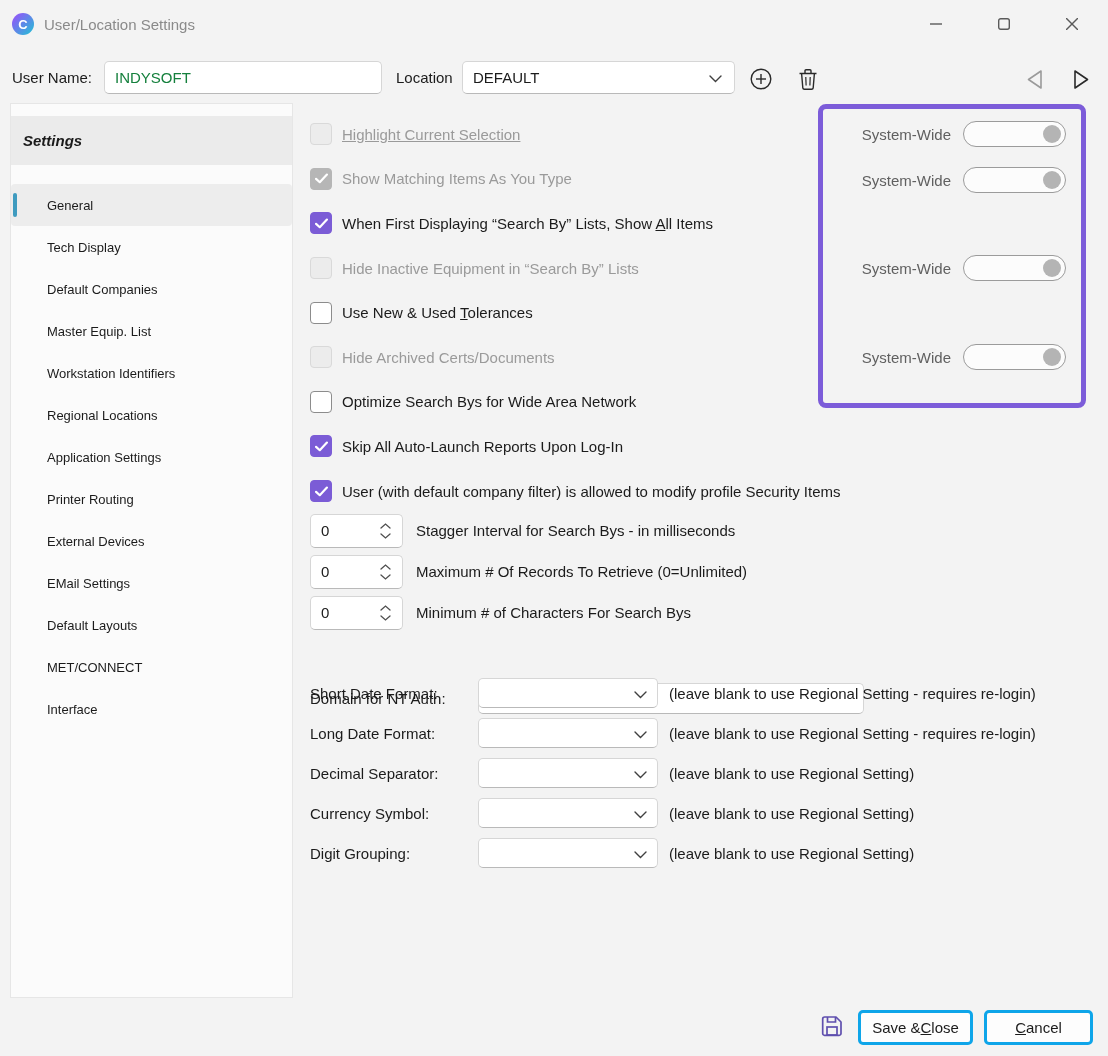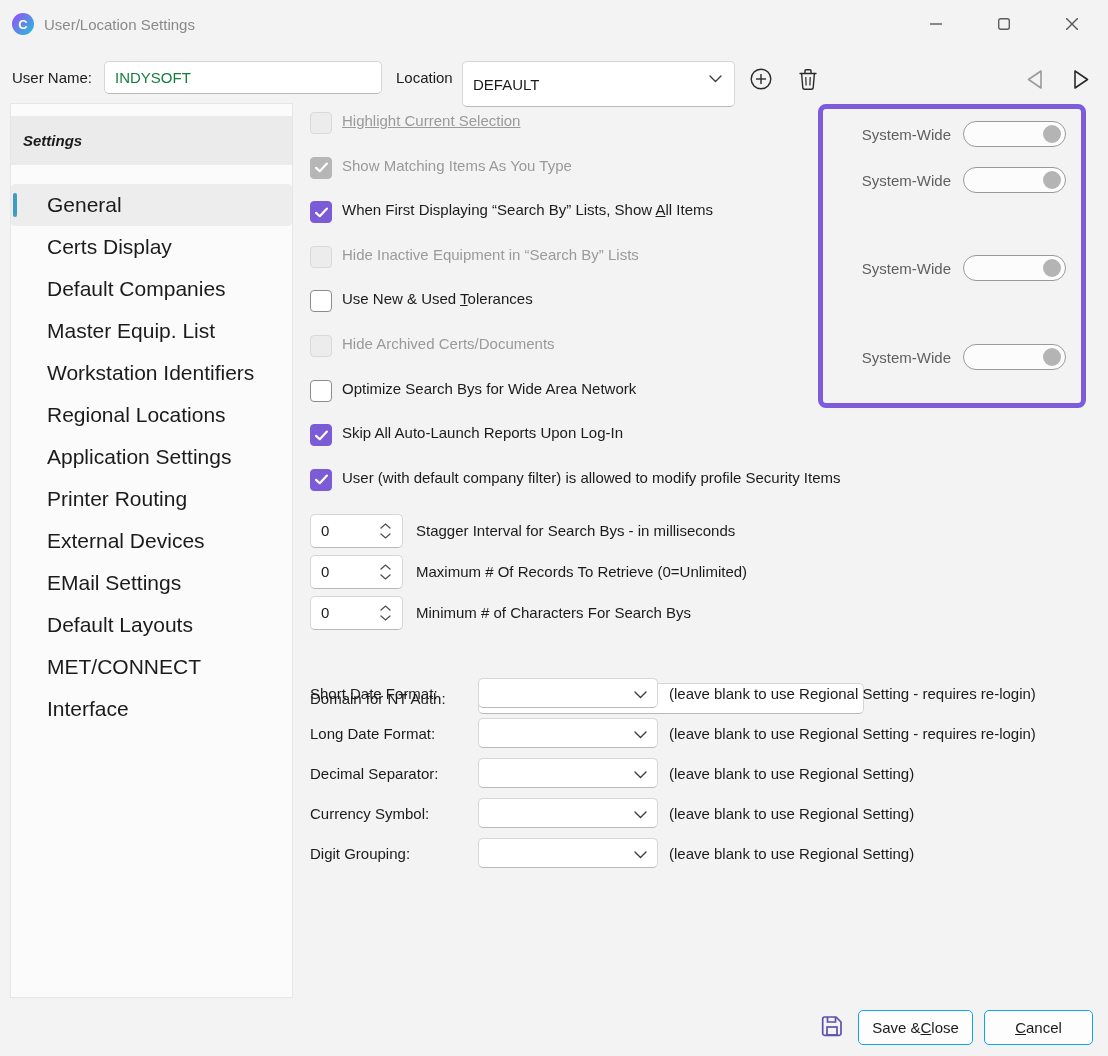--- a/index.html
+++ b/index.html
@@ -20,40 +20,40 @@
   .win-title { position:absolute; left:44px; top:0; height:48px; display:flex; align-items:center;
     font-size:15px; color:#8a8a8a; }
   .win-controls { position:absolute; right:2px; top:0; height:48px; display:flex; }
   .win-btn { width:68px; height:48px; display:flex; align-items:center; justify-content:center; cursor:default; }
 
   
   .toolbar { position:absolute; top:48px; left:0; width:100%; height:58px; }
   .tb-label { position:absolute; top:0; height:58px; display:flex; align-items:center; font-size:15px; }
   .textbox { position:absolute; top:13px; height:33px; background:#fff; border:1px solid #d6d6d6;
     border-bottom-color:#b9b9b9; border-radius:5px; font-family:inherit; font-size:15px; padding:0 10px; color:#15803d; outline:none; }
-  .combo { position:absolute; top:13px; height:46px; background:#fff; border:1px solid #d6d6d6;
+  .combo { position:absolute; top:13px; height:33px; background:#fff; border:1px solid #d6d6d6;
     border-bottom-color:#b9b9b9; border-radius:5px; display:flex; align-items:center; font-size:15px; padding:0 10px; }
   .combo .chev { position:absolute; right:12px; top:13px; }
   .tb-icon-btn { position:absolute; top:19px; width:24px; height:24px; display:flex; align-items:center; justify-content:center; cursor:default; }
 
   
   .sidebar { position:absolute; left:10px; top:103px; width:283px; height:895px;
     background:#fbfbfb; border:1px solid #e6e6e6; }
   .sb-header { margin-top:12px; height:49px; background:#ebebeb; display:flex; align-items:center;
     padding-left:12px; font-weight:bold; font-size:15px; color:#1b1b1b;font-style:italic; }
   #sb-list { margin-top:19px; }
-  .sb-item { position:relative; height:42px; display:flex; align-items:center; font-size:21px; border-radius:4px; }
+  .sb-item { position:relative; height:42px; display:flex; align-items:center; font-size:13px; border-radius:4px; }
   .sb-item.selected { background:#ededed; }
   .sb-accent { display:none; position:absolute; left:2px; top:9px; width:4px; height:24px; border-radius:2px; background:var(--sel); }
   .sb-item.selected .sb-accent { display:block; }
   .sb-label { padding-left:36px; white-space:nowrap; }
 
   
   #cb-list { position:absolute; left:310px; top:112px; width:640px; }
-  .cb-row { height:44.6px; display:flex; align-items:flex-start; white-space:nowrap; font-size:15px; }
+  .cb-row { height:44.6px; display:flex; align-items:center; white-space:nowrap; font-size:15px; }
   .cb-box { width:22px; height:22px; border-radius:4px; margin-right:10px; flex:0 0 auto;
     background:#fff; border:1px solid #8c8c8c; display:flex; align-items:center; justify-content:center; }
   .cb-box svg { visibility:hidden; }
   .cb-row.checked .cb-box { background:var(--accent); border-color:var(--accent); }
   .cb-row.checked .cb-box svg { visibility:visible; }
   .cb-row.disabled .cb-box { background:#ececec; border-color:#d9d9d9; }
   .cb-row.disabled.checked .cb-box { background:#b6b6b6; border-color:#b6b6b6; }
   .cb-row.disabled .cb-label { color:#9a9a9a; }
   .cb-row.u-all .cb-label { text-decoration:underline; }
   .cb-label .key { text-decoration:underline; }
@@ -84,21 +84,21 @@
   #fmt-list { position:absolute; left:310px; top:673px; }
   .fmt-row { height:40px; display:flex; align-items:center; white-space:nowrap; }
   .fmt-combo { width:180px; height:30px; background:#fff; border:1px solid #d6d6d6; border-bottom-color:#b9b9b9;
     border-radius:5px; position:relative; display:flex; align-items:center; padding:0 10px; font-size:15px; }
   .fmt-combo .chev { position:absolute; right:10px; top:12px; }
   .fmt-hint { margin-left:11px; font-size:15px; color:#1b1b1b; }
 
   
   .save-icon-btn { position:absolute; left:819px; top:1013px; width:26px; height:26px;
     display:flex; align-items:center; justify-content:center; cursor:default; }
-  .btn { position:absolute; top:1010px; height:35px; background:#fdfdfd; border:1px solid #0ea5e9;
+  .btn { position:absolute; top:1010px; height:35px; background:#fdfdfd; border:3px solid #0ea5e9;
     border-radius:5px; font-size:15px; display:flex; align-items:center; justify-content:center; cursor:default; color:#1b1b1b; }
   #btn-save-close { left:858px; width:115px; }
   #btn-cancel { left:984px; width:109px; }
   .btn .key { text-decoration:underline; }
 </style>
 </head>
 <body style="--accent: #7b5cd6; --hl: #7c5cd9; --sel: #3f9bbf;">
 
 <div class="titlebar">
   <div class="app-icon">C</div>
@@ -165,21 +165,21 @@
 
 <div class="sidebar">
   <div class="sb-header">Settings</div>
   <div id="sb-list">
       <div class="sb-item selected">
     <span class="sb-accent"></span>
     <span class="sb-label">General</span>
   </div>
       <div class="sb-item">
 
-    <span class="sb-label">Certs Display</span>
+    <span class="sb-label">Tech Display</span>
   </div>
       <div class="sb-item">
 
     <span class="sb-label">Default Companies</span>
   </div>
       <div class="sb-item">
 
     <span class="sb-label">Master Equip. List</span>
   </div>
       <div class="sb-item">

